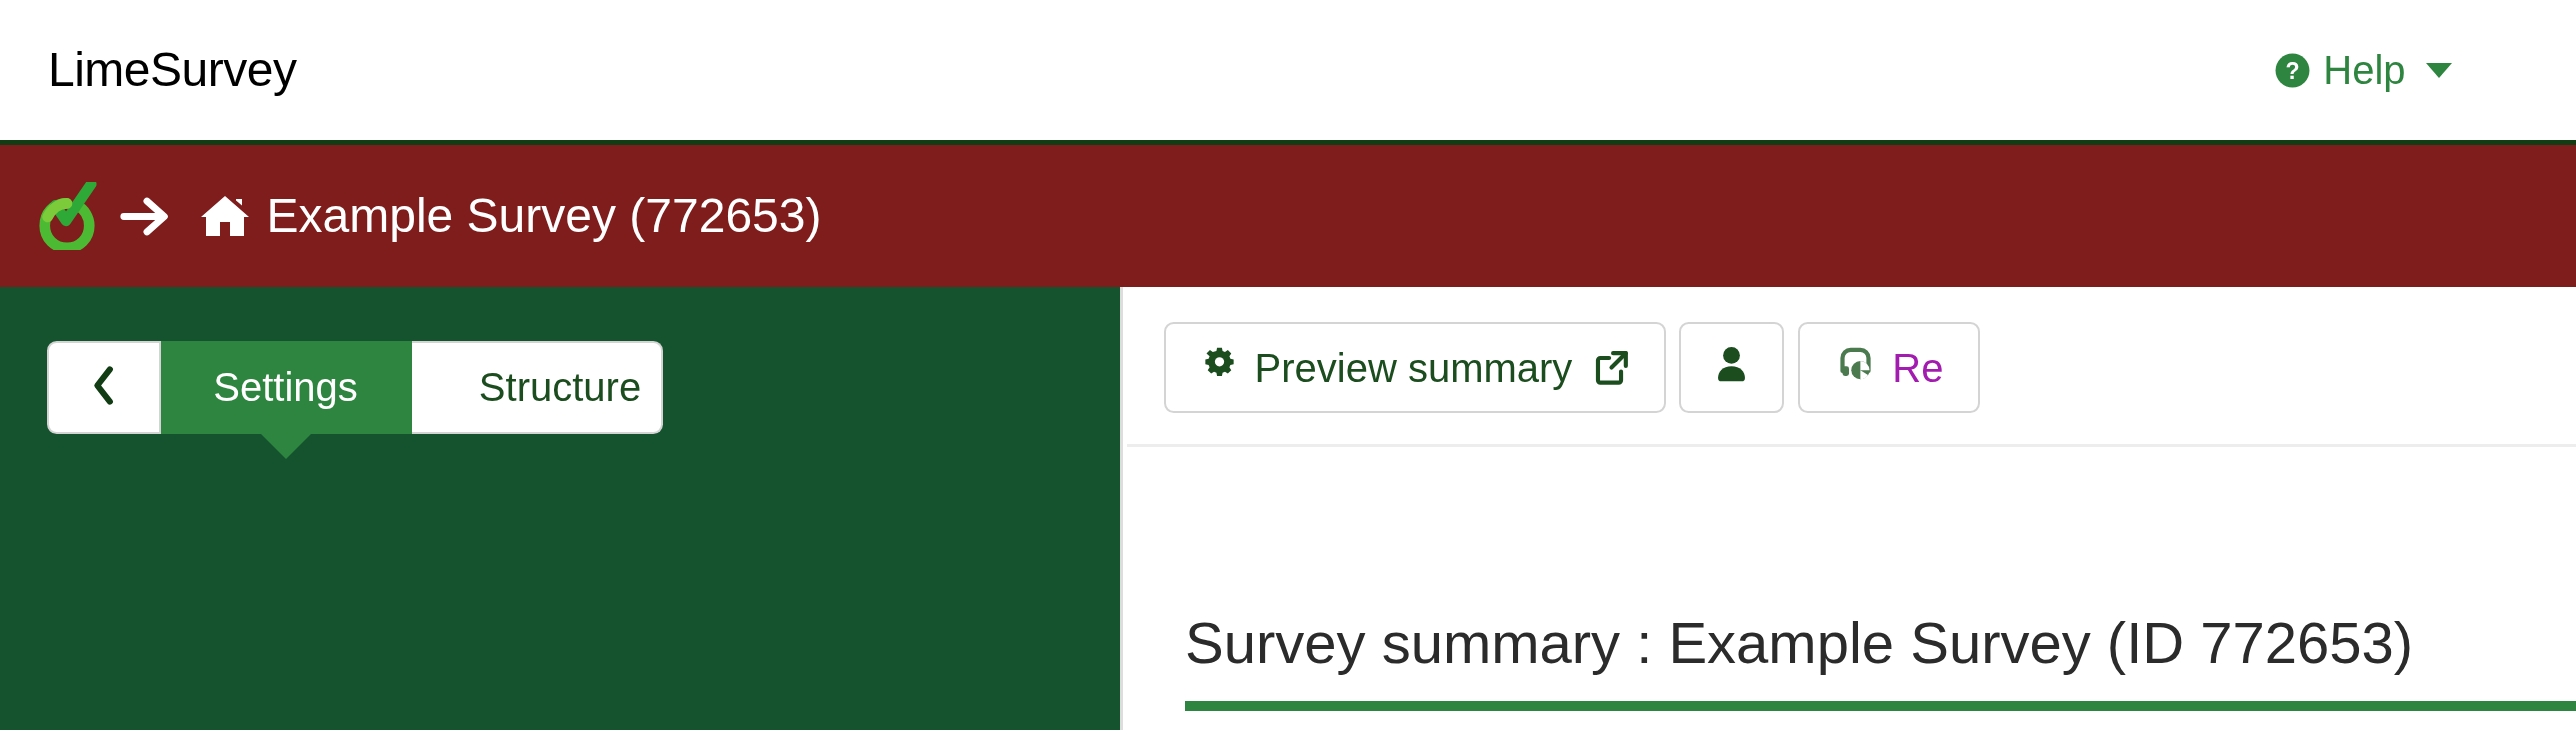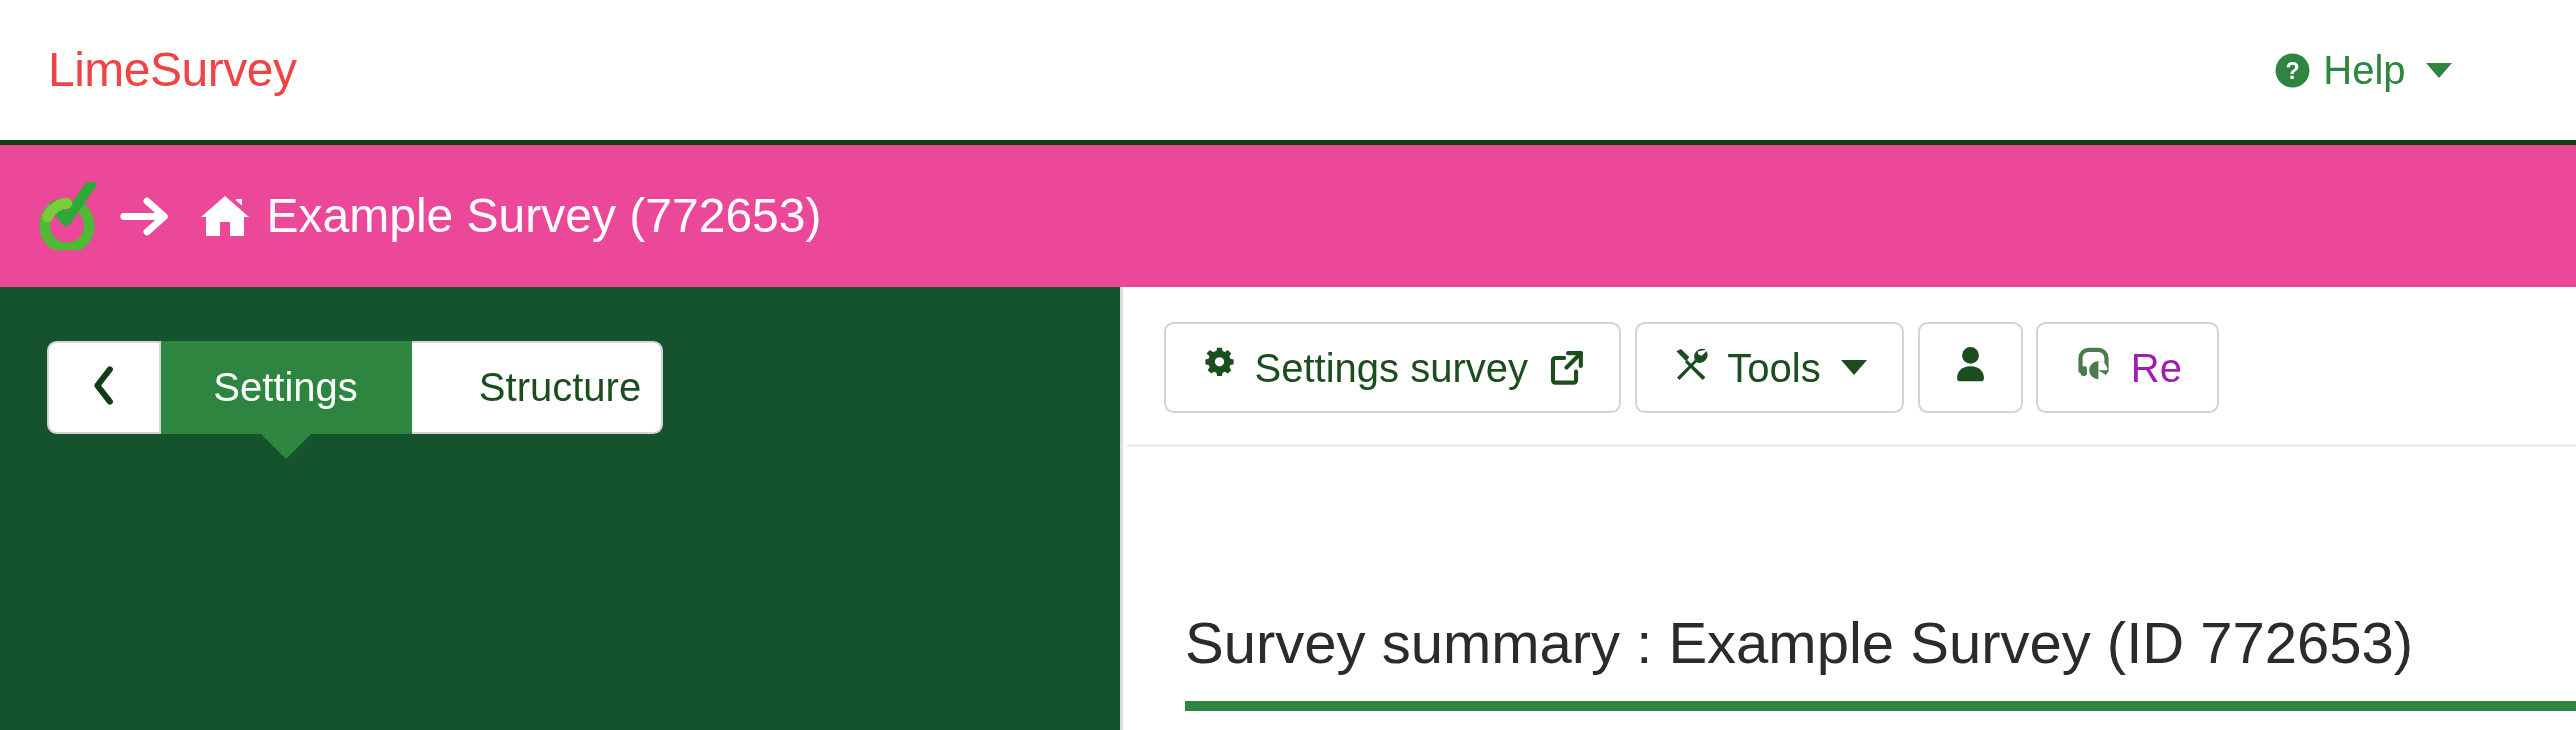--- a/index.html
+++ b/index.html
@@ -20,21 +20,21 @@
     left: 0; top: 0;
     width: 2576px; height: 145px;
     background: #ffffff;
     border-bottom: 5.8px solid #123D14;
     display: flex;
     align-items: center;
   }
   .brand {
     margin-left: 48px;
     font-size: 48px;
-    color: #ef4444;
+    color: #000000;
     letter-spacing: -0.5px;
     line-height: 1;
     white-space: nowrap;
   }
   .topnav {
     margin-left: auto;
     display: flex;
     align-items: center;
     gap: 83px;
     margin-right: 124px;
@@ -56,21 +56,21 @@
     border-right: 13.6px solid transparent;
     border-top: 15.5px solid #2E8540;
     margin-left: 7.8px;
   }
 
   
   .surveybar {
     position: absolute;
     left: 0; top: 145px;
     width: 2576px; height: 142px;
-    background: #ec4899;
+    background: #7f1d1d;
     display: flex;
     align-items: center;
     padding-left: 37px;
     gap: 0;
   }
   .ls-logo { width: 60px; height: 68px; flex: none; }
   .arrow-right {
     margin: 0 25px 0 23px;
     display: flex; align-items: center;
   }
@@ -279,43 +279,30 @@
 
     <div class="toolbar">
 
       <div class="tbtn">
         <span>
           <svg width="37" height="37" viewBox="0 0 24 24">
             <path d="M10 3.2l.42-2.1h3.16L14 3.2l1.55.65 1.85-1.22 2.24 2.24-1.22 1.85.65 1.55 2.1.42v3.16l-2.1.42-.65 1.55 1.22 1.85-2.24 2.24-1.85-1.22-1.55.65-.42 2.1h-3.16l-.42-2.1-1.55-.65-1.85 1.22-2.24-2.24 1.22-1.85-.65-1.55-2.1-.42V8.69l2.1-.42.65-1.55L3.56 4.87 5.8 2.63l1.85 1.22z" fill="#1B4D1E"></path>
             <circle cx="12" cy="10.27" r="3" fill="#ffffff"></circle>
           </svg>
         </span>
-        <span>Settings survey</span>
+        <span>Preview summary</span>
         <span class="ext">
           <svg width="35" height="35" viewBox="0 0 22 22">
             <path d="M12 2 h8 v8" fill="none" stroke="#1B4D1E" stroke-width="2.6" stroke-linecap="round" stroke-linejoin="round"></path>
             <path d="M20 2 L11 11" fill="none" stroke="#1B4D1E" stroke-width="2.6" stroke-linecap="round"></path>
             <path d="M17 13.5 V19 a1.5 1.5 0 0 1 -1.5 1.5 H4 A1.5 1.5 0 0 1 2.5 19 V6.5 A1.5 1.5 0 0 1 4 5 h5.5" fill="none" stroke="#1B4D1E" stroke-width="2.6" stroke-linecap="round" stroke-linejoin="round"></path>
           </svg>
         </span>
       </div>
 
-      <div class="tbtn">
-        <span>
-          <svg width="39" height="37" viewBox="0 0 24 24">
-            <g fill="#1B4D1E">
-              <path d="M2.2 3.4 L5.2 1.9 L10.5 7.2 L8.6 10 Z"></path>
-              <path d="M9.2 9.0 L21 20.2 L19.2 22 L7.8 10.6 Z"></path>
-              <path d="M21.5 2.4 a5.3 5.3 0 0 0 -7.4 6.6 L2.6 20.5 l1.6 1.6 L15.2 10.6 a5.3 5.3 0 0 0 6.6 -7.4 l-3.1 3.1 -2.1 -.6 -.6 -2.1 z"></path>
-            </g>
-          </svg>
-        </span>
-        <span>Tools</span>
-        <span class="caret-down"></span>
-      </div>
 
       <div class="tbtn">
         <span>
           <svg width="31" height="37" viewBox="0 0 18 22">
             <circle cx="9" cy="5.6" r="5" fill="#1B4D1E"></circle>
             <path d="M9 12 c5.2 0 8 3.2 8 7 c0 1.4 -.6 2 -2 2 H3 c-1.4 0 -2 -.6 -2 -2 c0 -3.8 2.8 -7 8 -7z" fill="#1B4D1E"></path>
           </svg>
         </span>
       </div>
 

